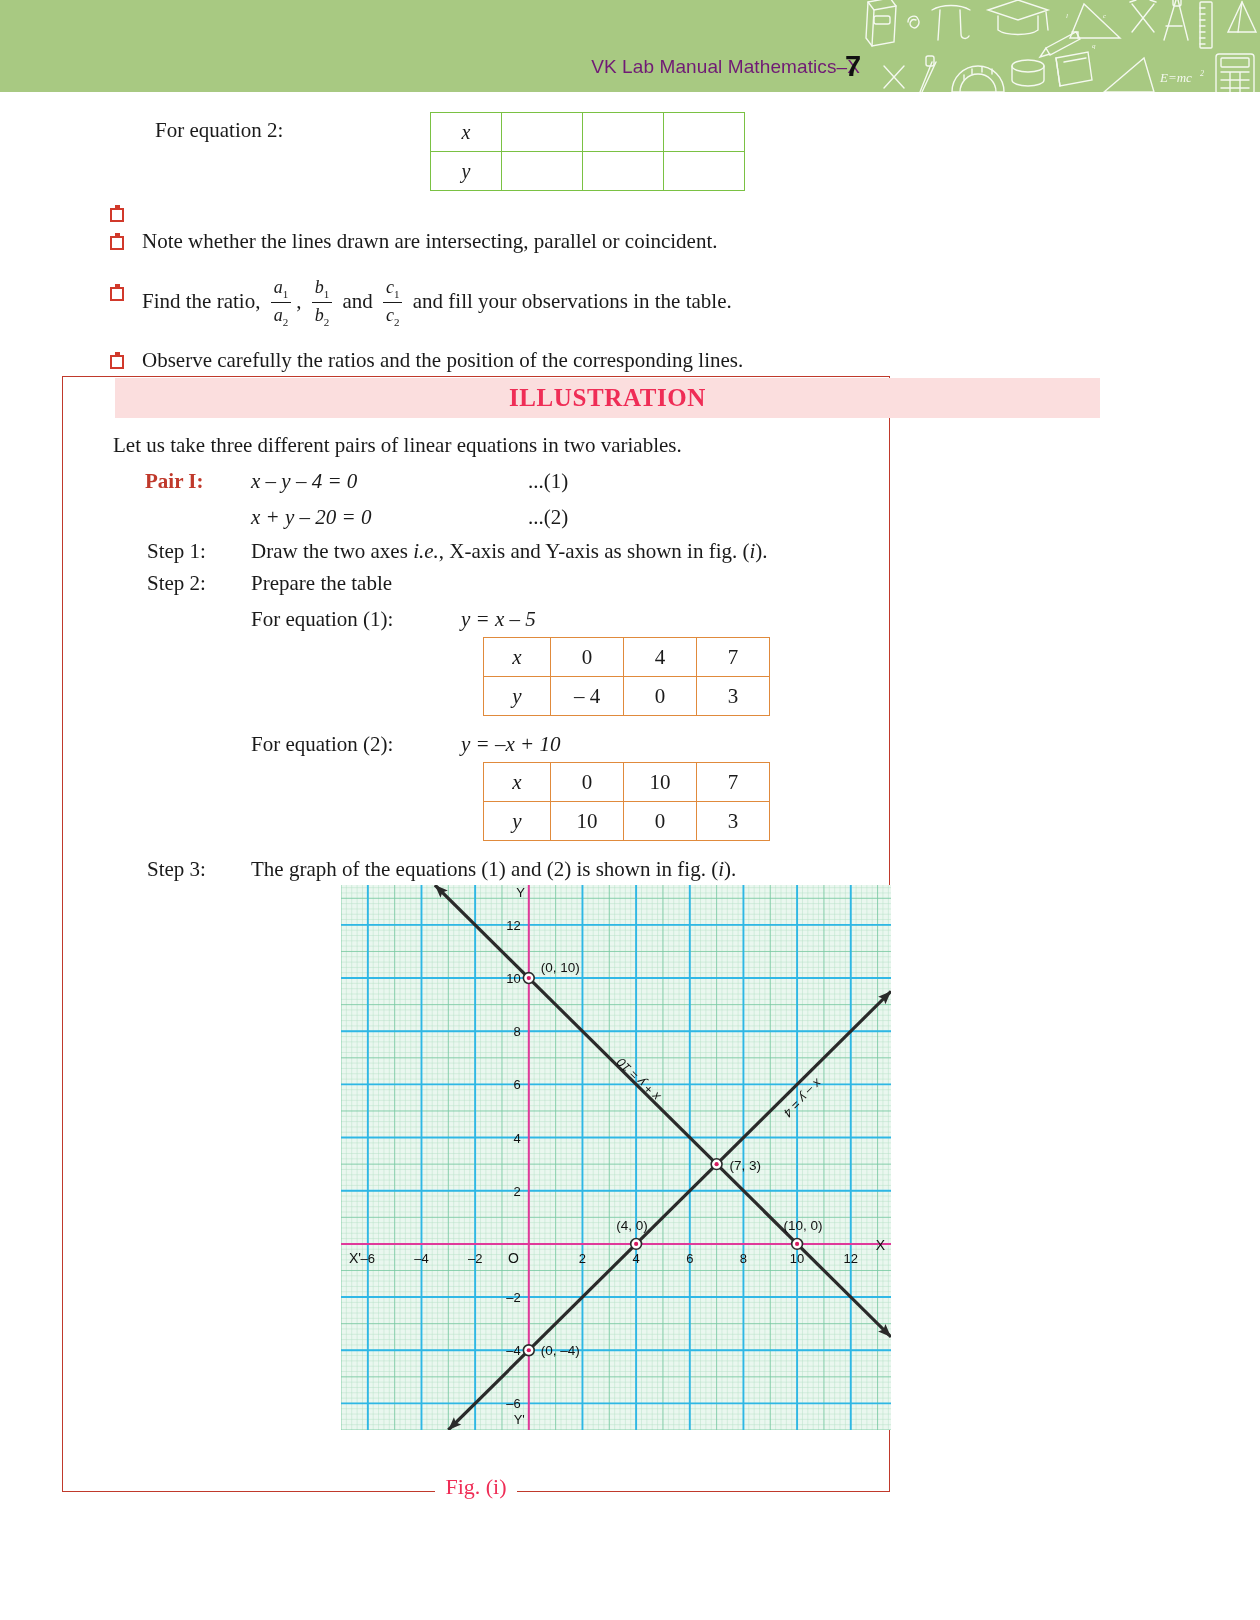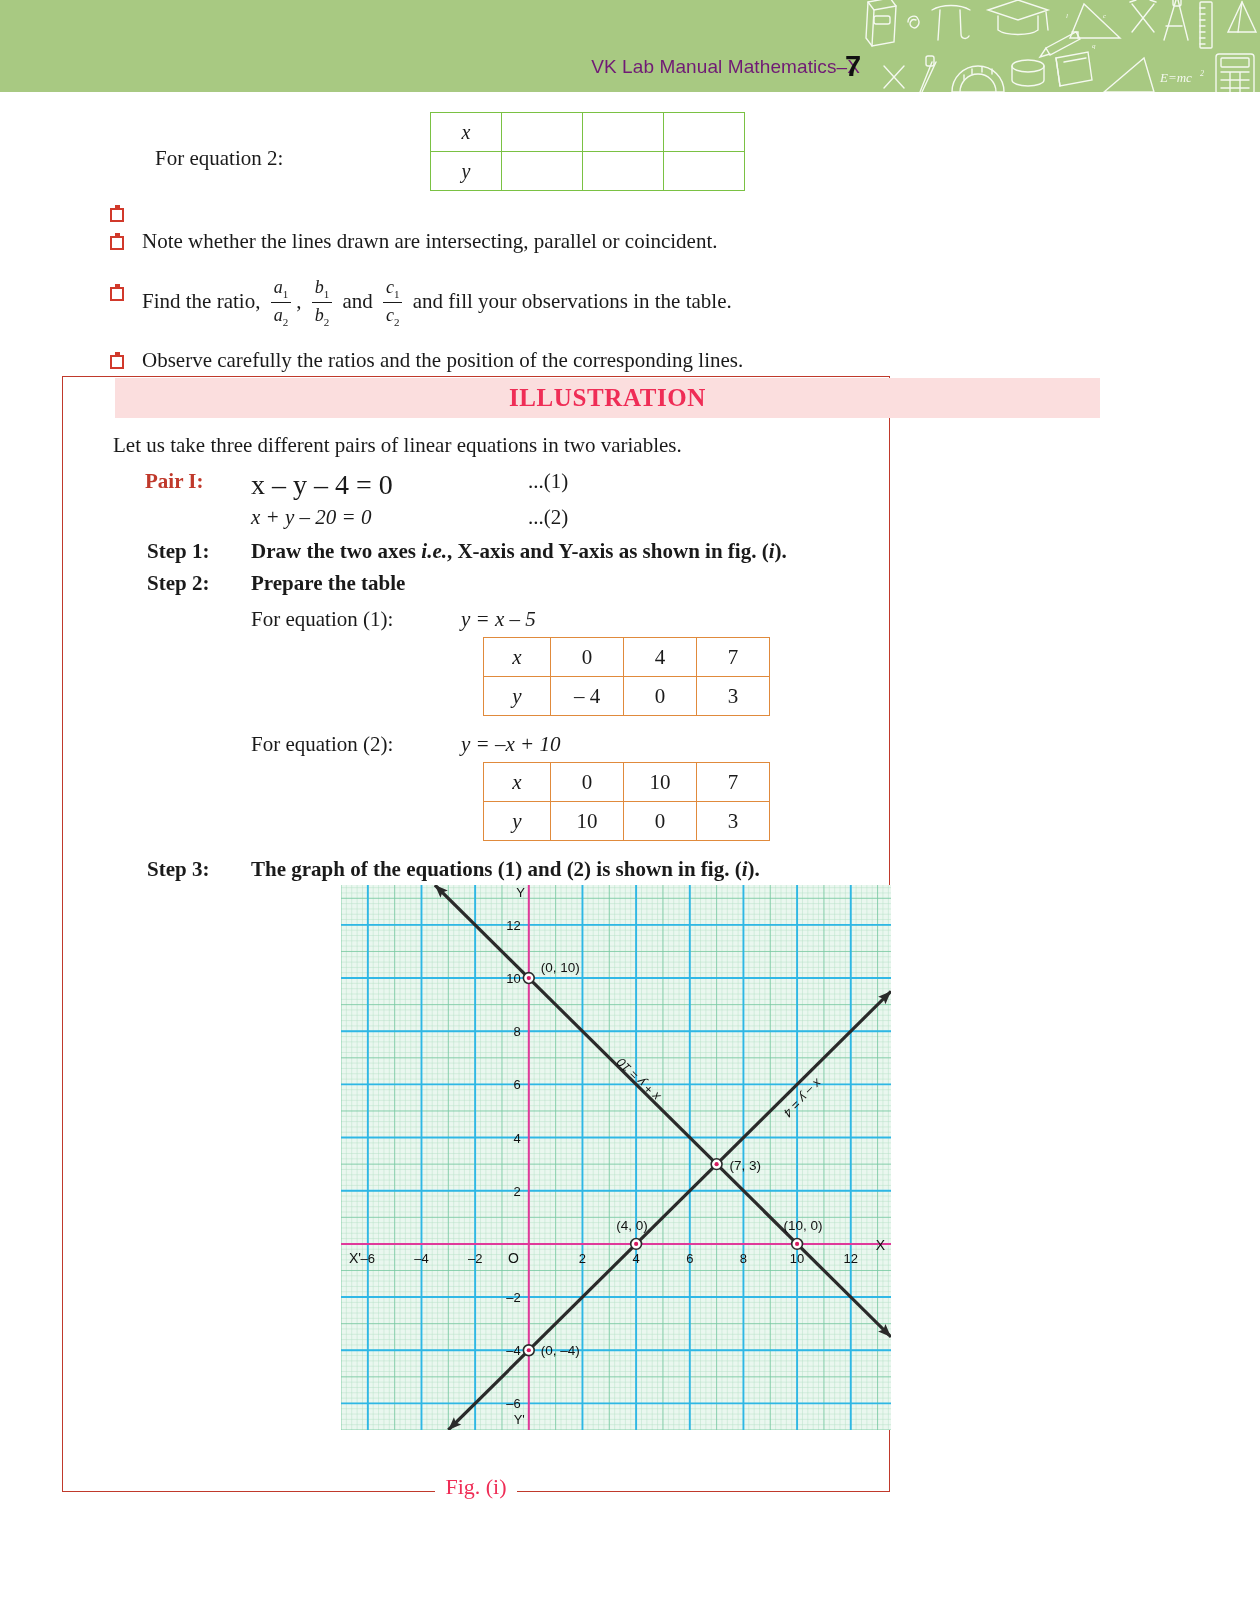--- a/index.html
+++ b/index.html
@@ -17,21 +17,21 @@
     position:absolute;left:0;top:56px;width:860px;text-align:right;
     font-family:"Liberation Sans", sans-serif;font-weight:normal;font-size:19px;
     color:#701a75;letter-spacing:.1px;
   }
   .header-page{
     position:absolute;left:845px;top:50px;
     font-family:"Liberation Sans", sans-serif;font-weight:bold;font-size:29px;color:#111;
   }
   .it{font-style:italic;}
   
-  .lbl-foreq2{position:absolute;left:155px;top:118px;font-size:21px;margin-top:28px;}
+  .lbl-foreq2{position:absolute;left:155px;top:118px;font-size:21px;}
   .tbl-green{
     position:absolute;left:430px;top:112px;border-collapse:collapse;
   }
   .tbl-green td{
     border:1.6px solid #7ac143;width:78px;height:36px;text-align:center;
     font-size:20px;font-style:italic;font-family:"Liberation Serif",serif;
   }
   .tbl-green td.first{width:68px;}
   
   .bullets{position:absolute;left:110px;top:200px;width:1000px;}
@@ -56,25 +56,25 @@
   .illus-title-bar{
     position:absolute;left:52px;top:1px;width:985px;height:40px;background:#fbdede;
     display:flex;align-items:center;justify-content:center;
   }
   .illus-title{
     font-family:"Liberation Serif",serif;font-weight:bold;font-size:25px;color:#ef2d56;
     letter-spacing:.6px;
   }
   .intro{position:absolute;left:50px;top:56px;font-size:21px;}
   .pairlbl{position:absolute;left:82px;top:92px;font-weight:bold;font-size:21px;color:#c0392b;}
-  .eq1{position:absolute;left:188px;top:92px;font-size:28px;}
+  .eq1{position:absolute;left:188px;top:92px;font-size:21px;font-style:italic;}
   .eq1n{position:absolute;left:465px;top:92px;font-size:21px;}
   .eq2{position:absolute;left:188px;top:128px;font-size:21px;font-style:italic;}
   .eq2n{position:absolute;left:465px;top:128px;font-size:21px;}
-  .stp{position:absolute;font-size:21px;font-weight:bold;}
+  .stp{position:absolute;font-size:21px;}
   .stp1l{left:84px;top:162px;}
   .stp1t{left:188px;top:162px;}
   .stp2l{left:84px;top:194px;}
   .stp2t{left:188px;top:194px;}
   .stp3l{left:84px;top:480px;}
   .stp3t{left:188px;top:480px;}
   .foreq{position:absolute;font-size:21px;}
   .foreq1{left:188px;top:230px;}
   .foreq1e{left:398px;top:230px;font-style:italic;}
   .foreq2b{left:188px;top:355px;}

